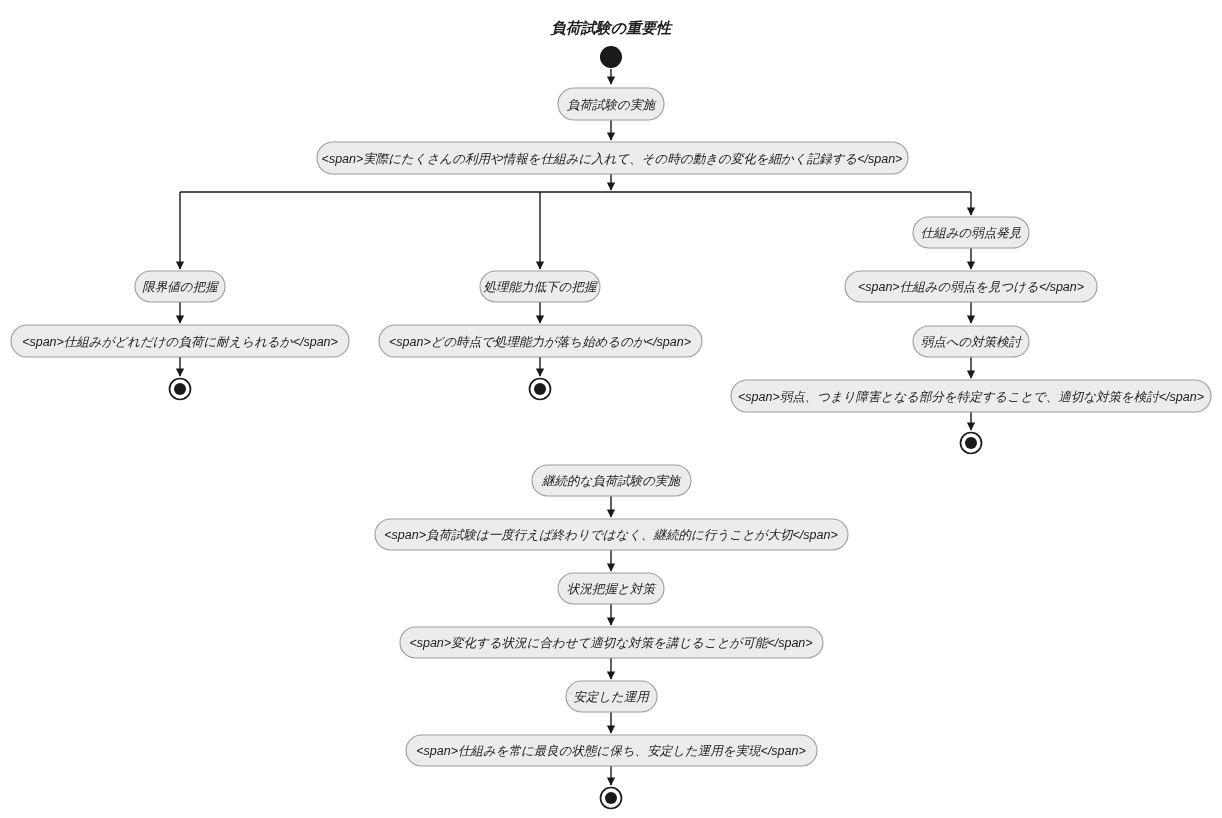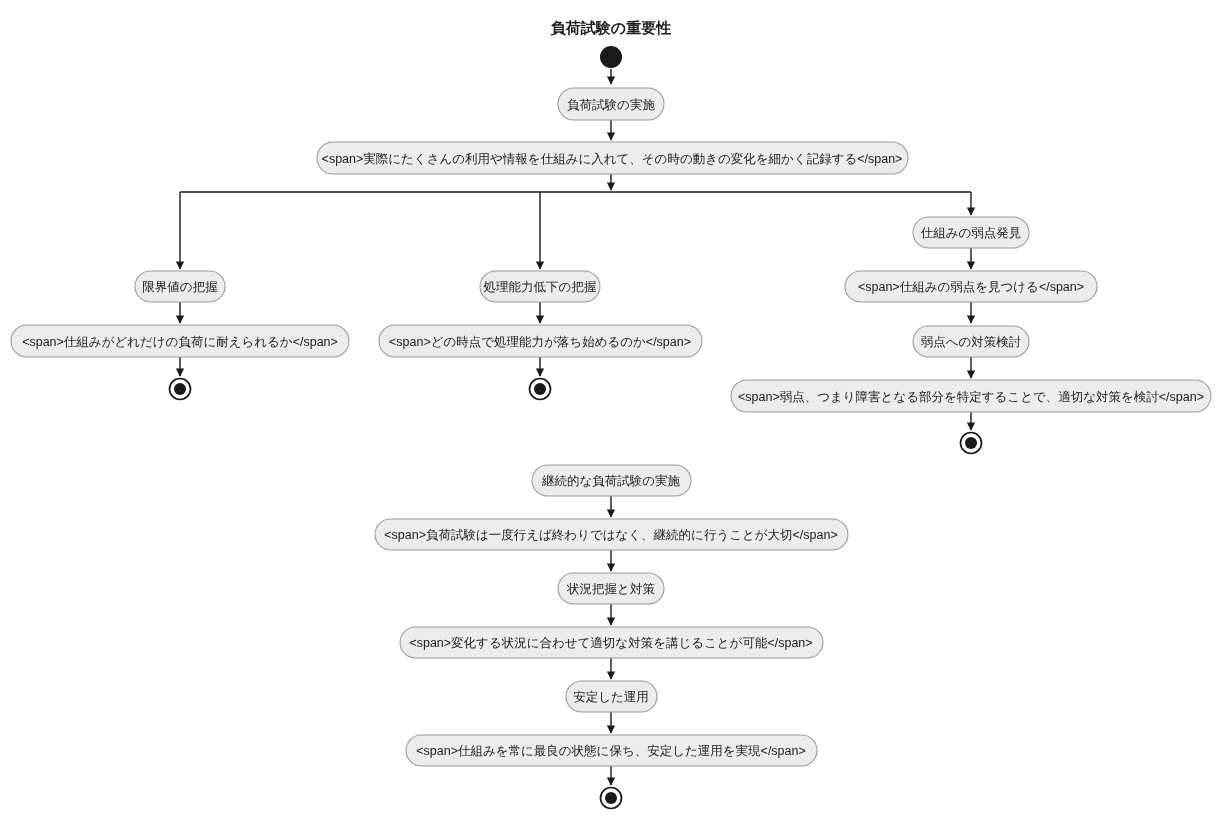--- a/index.html
+++ b/index.html
@@ -10,20 +10,21 @@
   body {
     width: 1222px;
     height: 818px;
     font-family: "Liberation Sans", "DejaVu Sans", sans-serif;
     overflow: hidden;
   }
   #diagram-root {
     position: relative;
     width: 1222px;
     height: 778px;
+    font-style: italic;
   }
   svg#flowchart {
     display: block;
     width: 1222px;
     height: 818px;
   }
   .diagram-title {
     font-family: "Liberation Sans", "DejaVu Sans", sans-serif;
     font-size: 15px;
     font-weight: bold;

